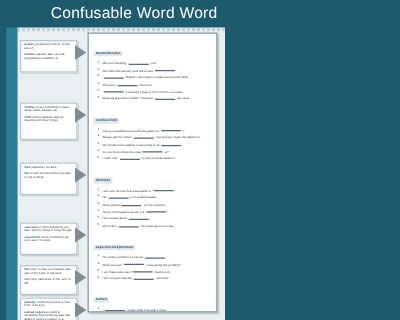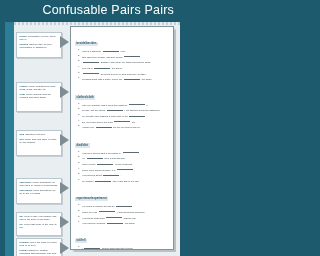--- a/index.html
+++ b/index.html
@@ -94,21 +94,21 @@
     display:inline-block;
     border-bottom:.4px solid #5a6b74;
     min-width:16px;height:2.6px;
     margin:0 1px;vertical-align:baseline;
   }
 </style>
 </head>
 <body>
 
 <div id="title-band">
-  <div id="title-text">Confusable Pairs Pairs</div>
+  <div id="title-text">Confusable Word Word</div>
 </div>
 
 <div id="left-strip"></div>
 <div id="left-strip-lower"></div>
 
 <div id="poster">
   <div id="poster-top-rule"></div>
 </div>
 
 <div id="callout-col">

